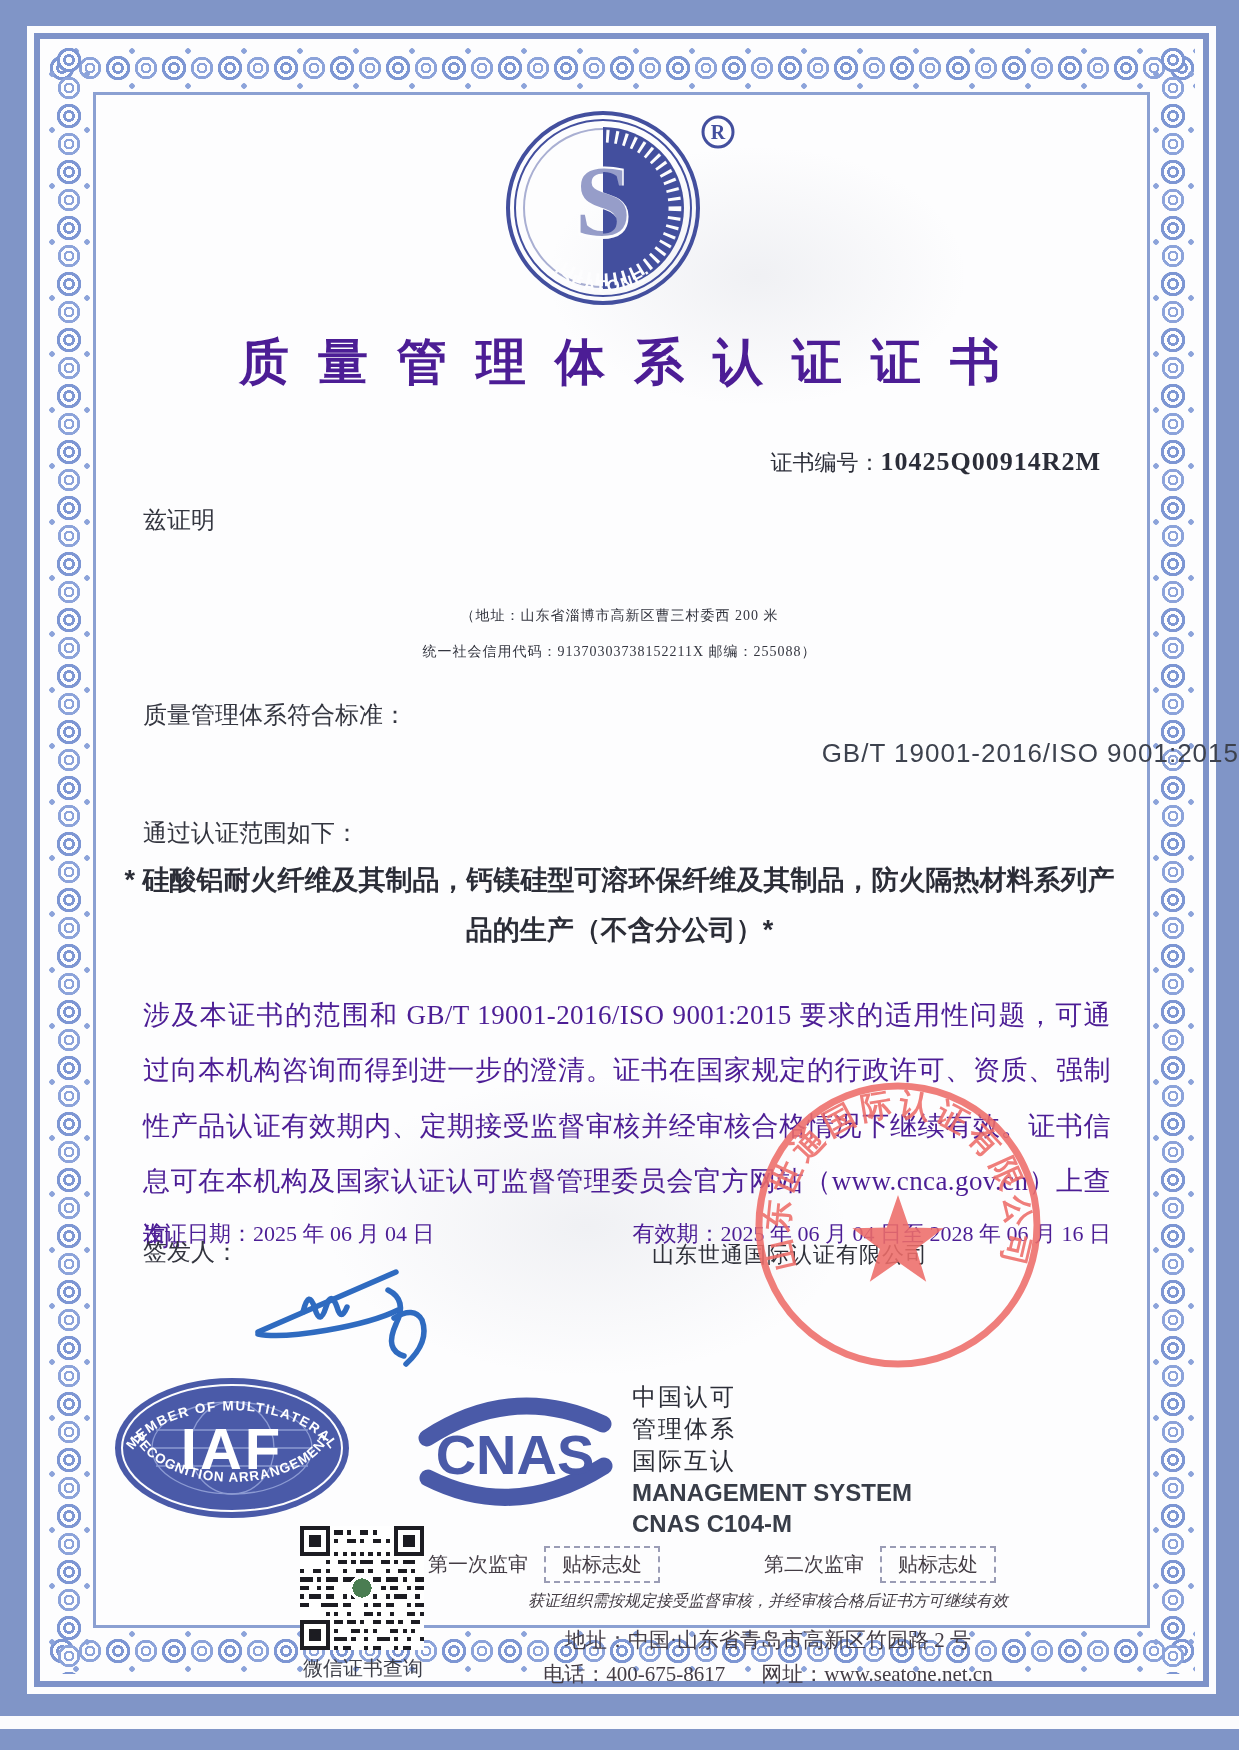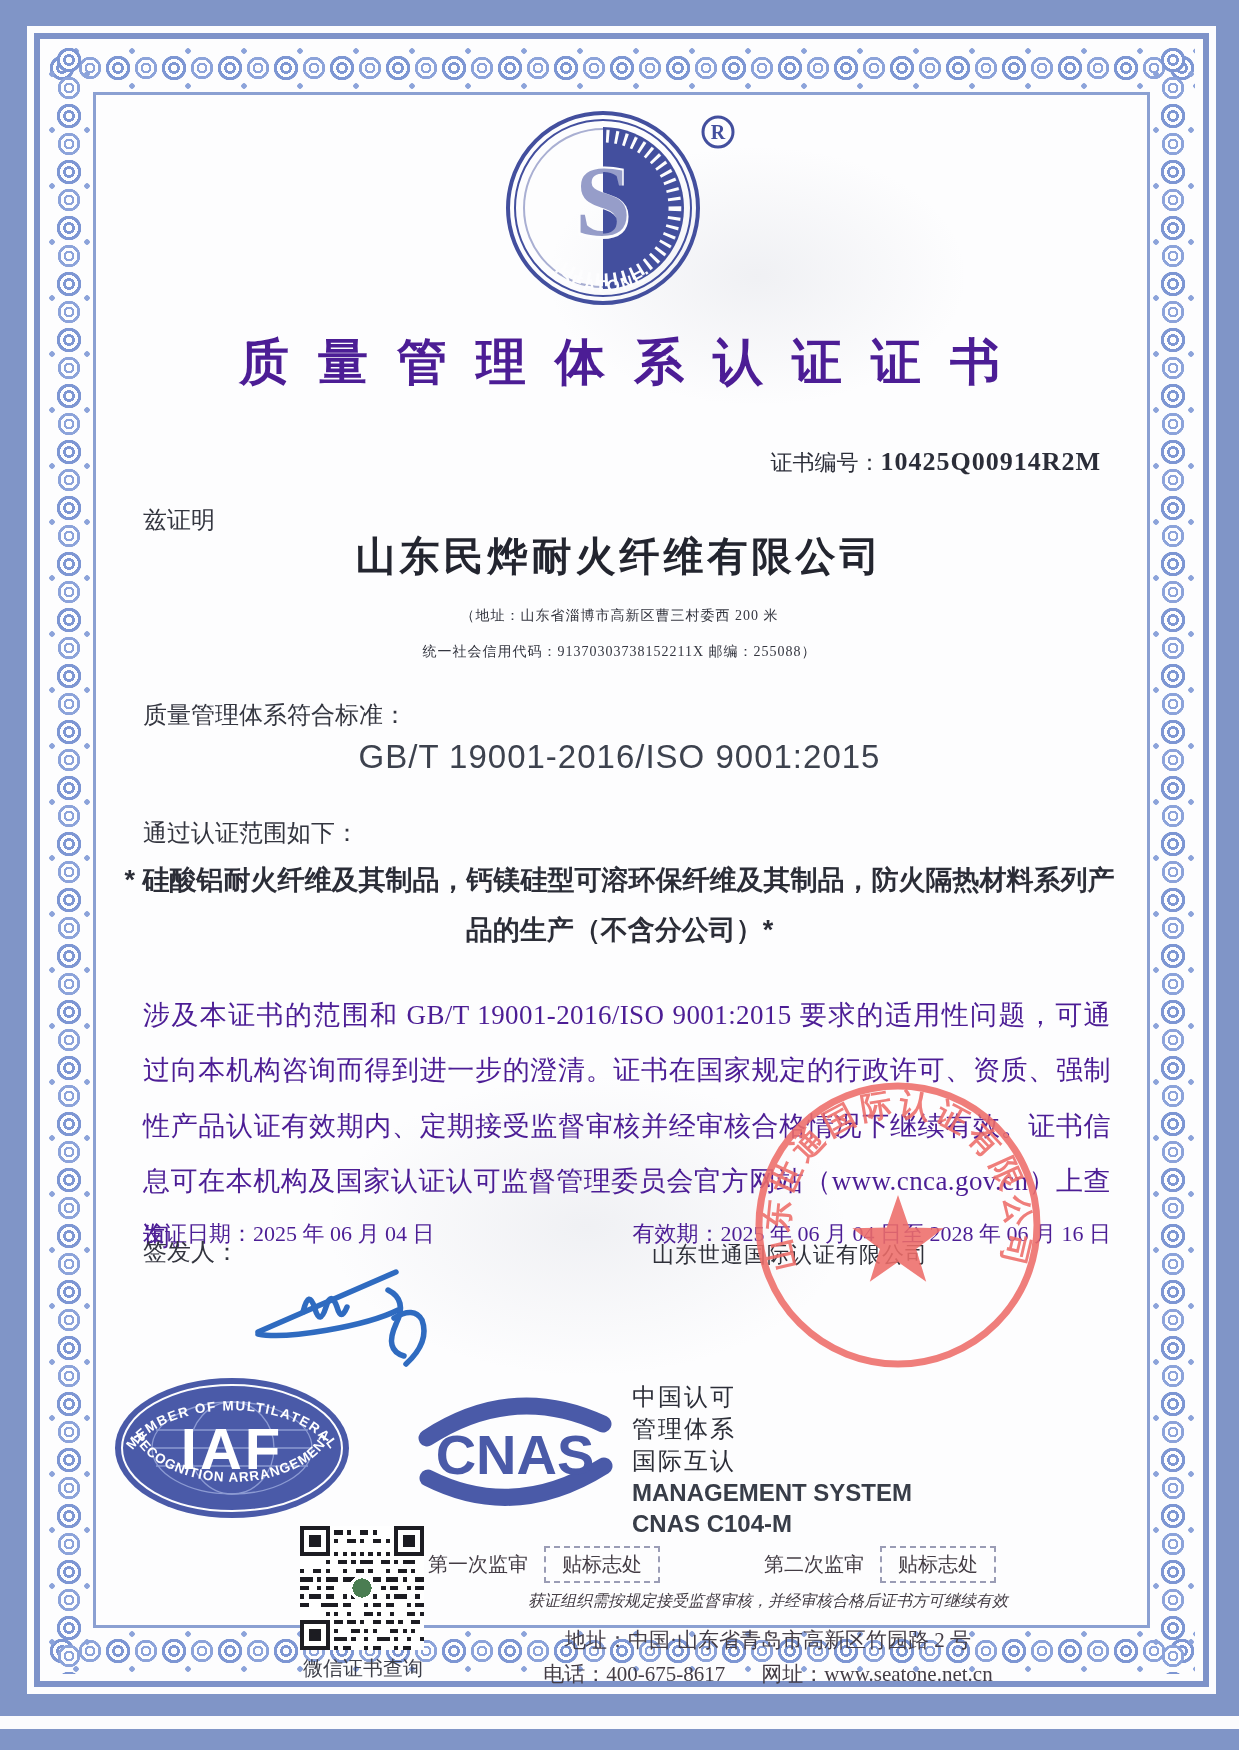--- a/index.html
+++ b/index.html
@@ -45,21 +45,21 @@
   .logo-wrap{top:96px;}
   .title{top:329px;font-size:50px;font-weight:bold;color:#4c1d95;}
   .title span{letter-spacing:0.58em;padding-left:0.58em;}
   .certno{top:447px;right:138px;text-align:right;font-size:22px;color:#2b2d38;}
   .certno b{font-size:26px;letter-spacing:1px;}
   .intro{top:504px;left:143px;font-size:24px;color:#33353f;}
   .company{top:529px;font-size:40px;font-weight:bold;color:#23252f;letter-spacing:4px;}
   .addr{font-size:14px;color:#33353f;letter-spacing:1px;}
   .addr1{top:607px;} .addr2{top:643px;}
   .std-label{top:699px;left:143px;font-size:24px;color:#33353f;}
-  .std{top:738px;font-size:33px;color:#3d424e;font-family:"Liberation Sans","DejaVu Sans",sans-serif;letter-spacing:1px;}
+  .std{top:738px;font-size:26px;color:#3d424e;font-family:"Liberation Sans","DejaVu Sans",sans-serif;letter-spacing:1px;text-align:right;}
   .scope-label{top:817px;left:143px;font-size:24px;color:#33353f;}
   .scope{top:856px;left:118px;right:118px;text-align:center;font-size:27px;font-weight:bold;
          color:#2b2d37;font-family:"Liberation Sans","DejaVu Sans",sans-serif;line-height:1.85;}
   .para{top:988px;left:143px;right:128px;font-size:27px;line-height:2.05;color:#4c1d95;
         text-align:justify;letter-spacing:0.4px;}
   .dates{top:1172px;left:143px;right:128px;display:flex;justify-content:space-between;
          font-size:22px;color:#4c1d95;margin-top:47px;}
   .signer{top:1236px;left:143px;font-size:24px;color:#33353f;}
   .issuer{top:1240px;left:652px;font-size:22px;color:#2e3039;letter-spacing:1px;}
   .sig-wrap{top:1248px;left:248px;}
@@ -122,21 +122,20 @@
   <div class="abs center title">
     <span>质量管理体系认证证书</span>
   </div>
 
   <div class="abs certno">
     <span>证书编号：</span><b>10425Q00914R2M</b>
   </div>
 
   <div class="abs intro">兹证明</div>
 
-  <div class="abs center company">山东民烨耐火纤维有限公司</div>
 
   <div class="abs center addr addr1">（地址：山东省淄博市高新区曹三村委西 200 米</div>
   <div class="abs center addr addr2">统一社会信用代码：91370303738152211X 邮编：255088）</div>
 
   <div class="abs std-label">质量管理体系符合标准：</div>
   <div class="abs center std">GB/T 19001-2016/ISO 9001:2015</div>
 
   <div class="abs scope-label">通过认证范围如下：</div>
   <div class="abs scope">* 硅酸铝耐火纤维及其制品，钙镁硅型可溶环保纤维及其制品，防火隔热材料系列产品的生产（不含分公司）*</div>
 

